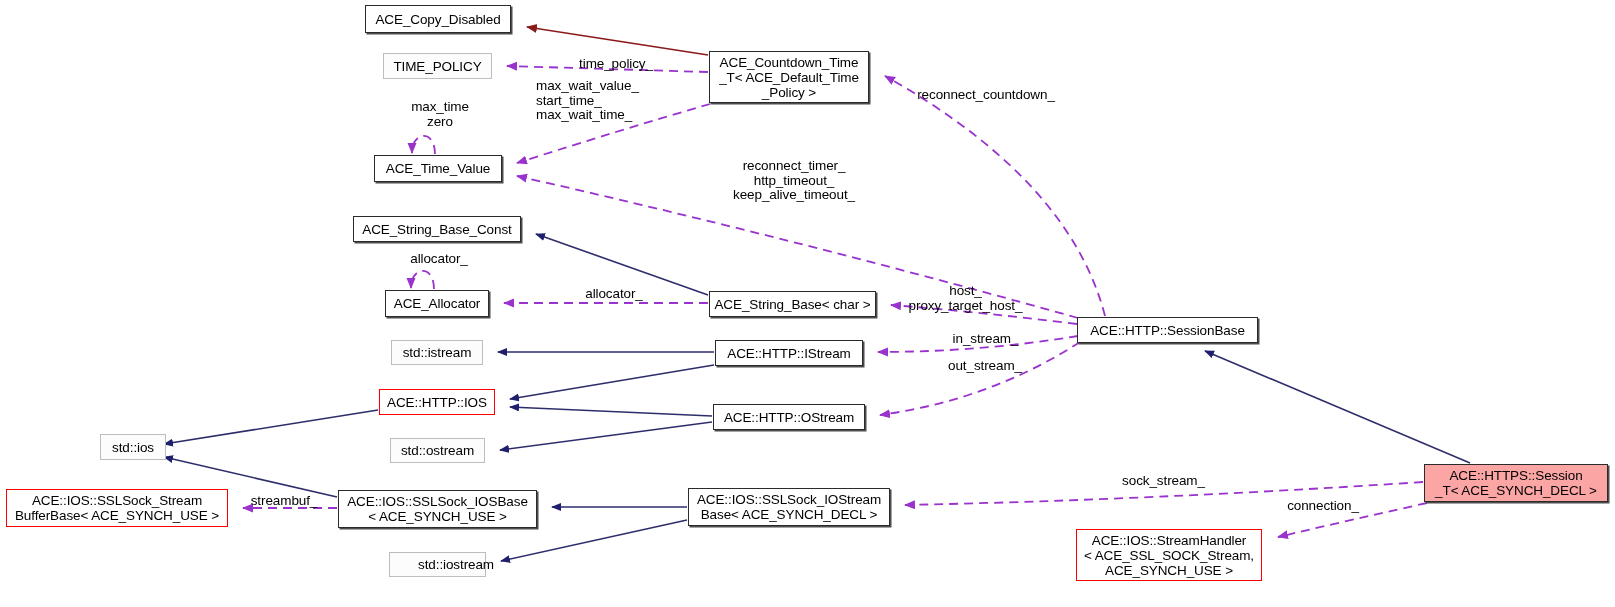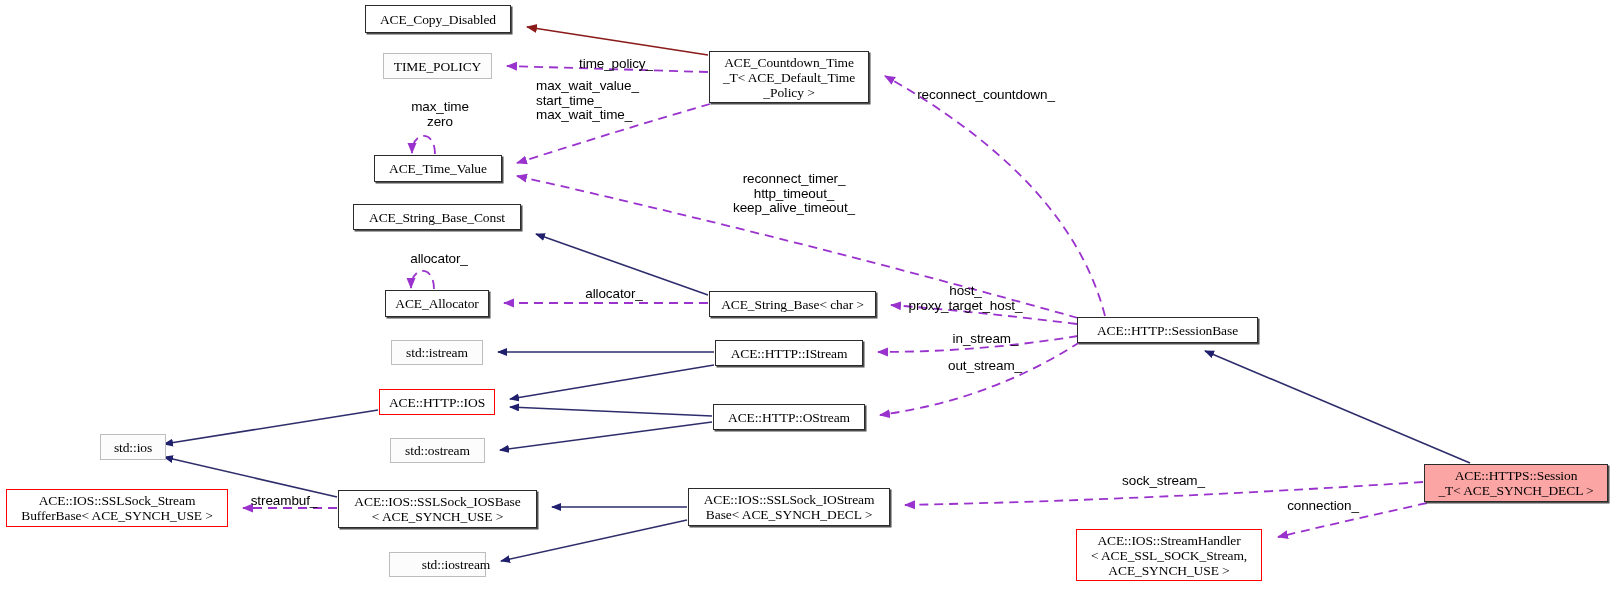--- a/index.html
+++ b/index.html
@@ -29,21 +29,20 @@
     align-items: center;
     justify-content: center;
     text-align: center;
     font-size: 13.5px;
     line-height: 15px;
     color: #000000;
     background: #ffffff;
     border: 1px solid #000000;
     white-space: pre;
     letter-spacing: -0.1px;
-    font-family: Liberation Serif, serif;
   }
   
   .node.normal {
     border: 1px solid #2b2b2b;
     box-shadow: 1.5px 1.5px 0 0 #4d4d4d;
   }
   .node.grayed {
     border: 1px solid #bdbdbd;
     background: #fcfcfc;
     box-shadow: none;
@@ -163,21 +162,21 @@
     </g>
   </svg>
 
   <div id="node-host">
       <div class="node normal" style="left: 365px; top: 5px; width: 146px; height: 28px;"><span>ACE_Copy_Disabled</span></div>
       <div class="node grayed" style="left: 383px; top: 53px; width: 109px; height: 26px;"><span>TIME_POLICY</span></div>
       <div class="node normal" style="left: 709px; top: 51px; width: 160px; height: 52px;"><span>ACE_Countdown_Time
 _T&lt; ACE_Default_Time
 _Policy &gt;</span></div>
       <div class="node normal" style="left: 374px; top: 155px; width: 128px; height: 27px;"><span>ACE_Time_Value</span></div>
-      <div class="node normal" style="left: 353px; top: 204px; width: 168px; height: 26px;"><span>ACE_String_Base_Const</span></div>
+      <div class="node normal" style="left: 353px; top: 216px; width: 168px; height: 26px;"><span>ACE_String_Base_Const</span></div>
       <div class="node normal" style="left: 385px; top: 290px; width: 104px; height: 27px;"><span>ACE_Allocator</span></div>
       <div class="node normal" style="left: 709px; top: 291px; width: 167px; height: 26px;"><span>ACE_String_Base&lt; char &gt;</span></div>
       <div class="node normal" style="left: 1077px; top: 317px; width: 181px; height: 26px;"><span>ACE::HTTP::SessionBase</span></div>
       <div class="node grayed" style="left: 391px; top: 340px; width: 92px; height: 25px;"><span>std::istream</span></div>
       <div class="node normal" style="left: 715px; top: 340px; width: 148px; height: 26px;"><span>ACE::HTTP::IStream</span></div>
       <div class="node highlighted" style="left: 379px; top: 389px; width: 116px; height: 26px;"><span>ACE::HTTP::IOS</span></div>
       <div class="node grayed" style="left: 390px; top: 438px; width: 95px; height: 25px;"><span>std::ostream</span></div>
       <div class="node normal" style="left: 713px; top: 404px; width: 152px; height: 26px;"><span>ACE::HTTP::OStream</span></div>
       <div class="node grayed" style="left: 84px; top: 434px; width: 66px; height: 26px; margin-left: 16px;"><span>std::ios</span></div>
       <div class="node highlighted" style="left: 6px; top: 489px; width: 222px; height: 38px;"><span>ACE::IOS::SSLSock_Stream
@@ -195,21 +194,21 @@
     </div>
 
   <div id="label-host">
       <div class="edge-label" style="left: 570px; top: 57px; width: 92px; text-align: center;">time_policy_</div>
       <div class="edge-label" style="left: 536px; top: 79px; width: 122px; text-align: left;">max_wait_value_
 start_time_
 max_wait_time_</div>
       <div class="edge-label" style="left: 913px; top: 88px; width: 146px; text-align: center;">reconnect_countdown_</div>
       <div class="edge-label" style="left: 404px; top: 100px; width: 72px; text-align: center;">max_time
 zero</div>
-      <div class="edge-label" style="left: 726px; top: 159px; width: 136px; text-align: center; margin-top: 13px;">reconnect_timer_
+      <div class="edge-label" style="left: 726px; top: 159px; width: 136px; text-align: center;">reconnect_timer_
 http_timeout_
 keep_alive_timeout_</div>
       <div class="edge-label" style="left: 403px; top: 252px; width: 72px; text-align: center;">allocator_</div>
       <div class="edge-label" style="left: 578px; top: 287px; width: 72px; text-align: center;">allocator_</div>
       <div class="edge-label" style="left: 898px; top: 284px; width: 135px; text-align: center;">host_
 proxy_target_host_</div>
       <div class="edge-label" style="left: 947px; top: 332px; width: 77px; text-align: center;">in_stream_</div>
       <div class="edge-label" style="left: 942px; top: 359px; width: 86px; text-align: center;">out_stream_</div>
       <div class="edge-label" style="left: 244px; top: 494px; width: 80px; text-align: center;">streambuf_</div>
       <div class="edge-label" style="left: 1116px; top: 474px; width: 95px; text-align: center;">sock_stream_</div>

